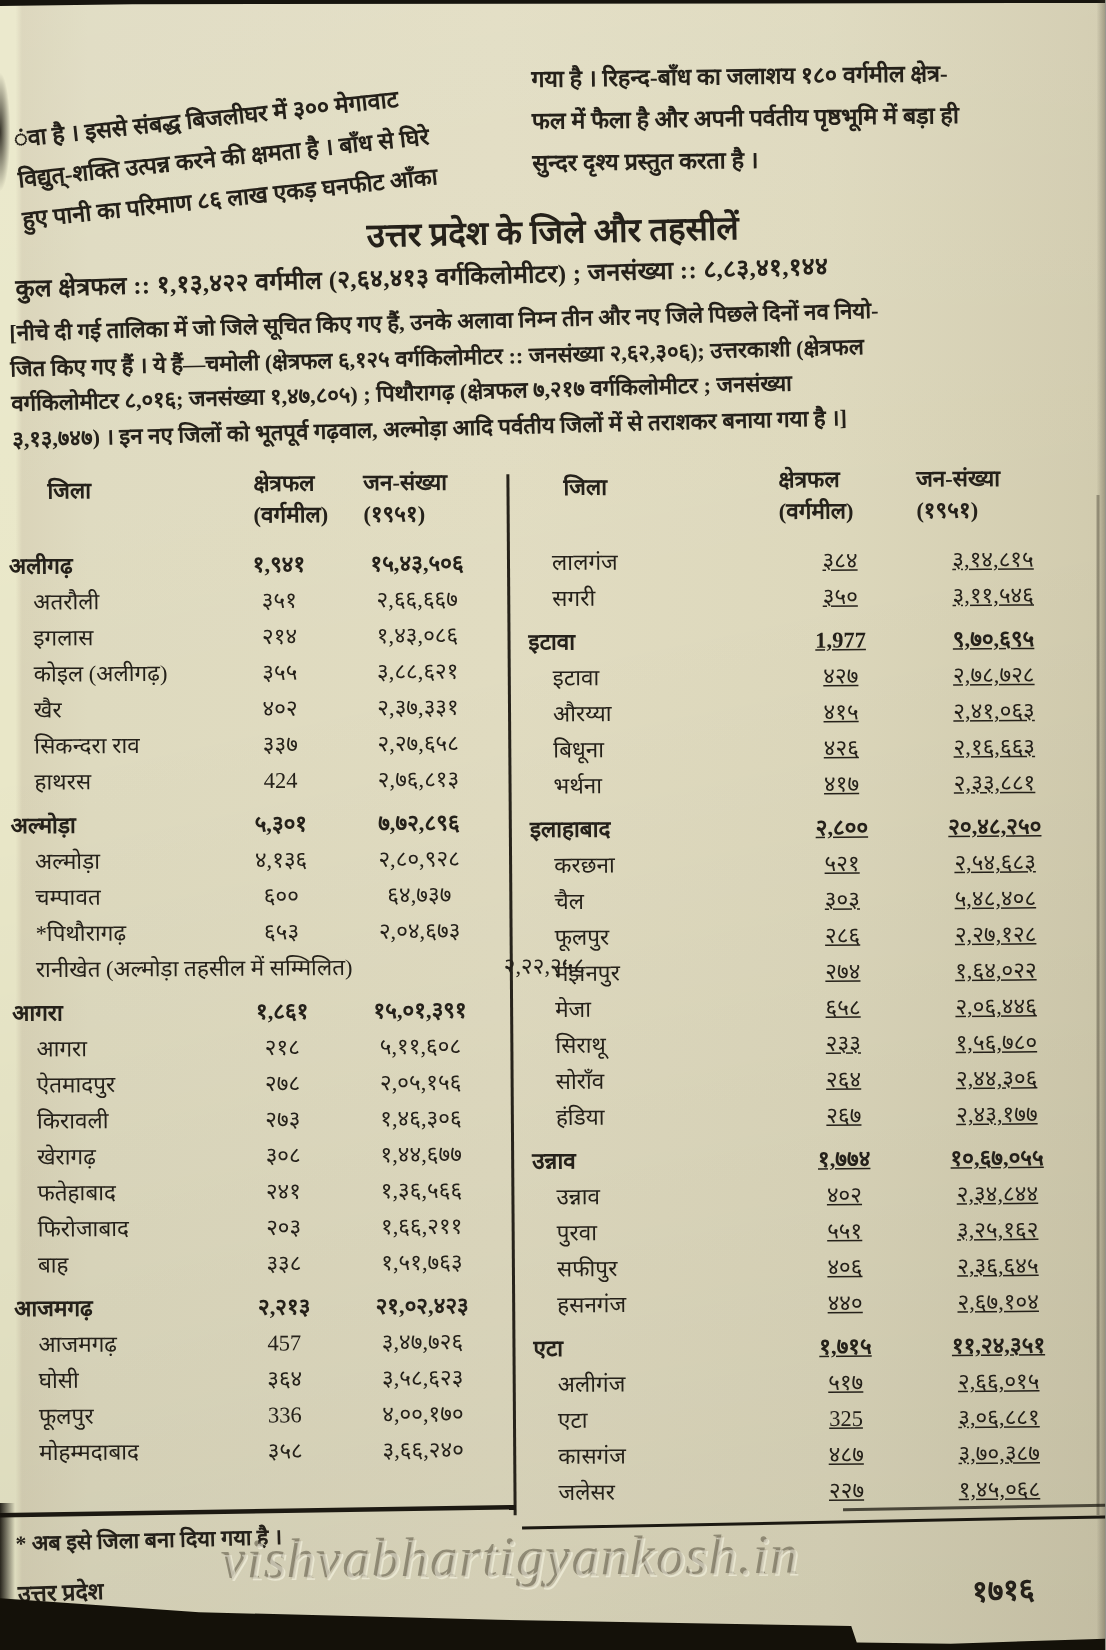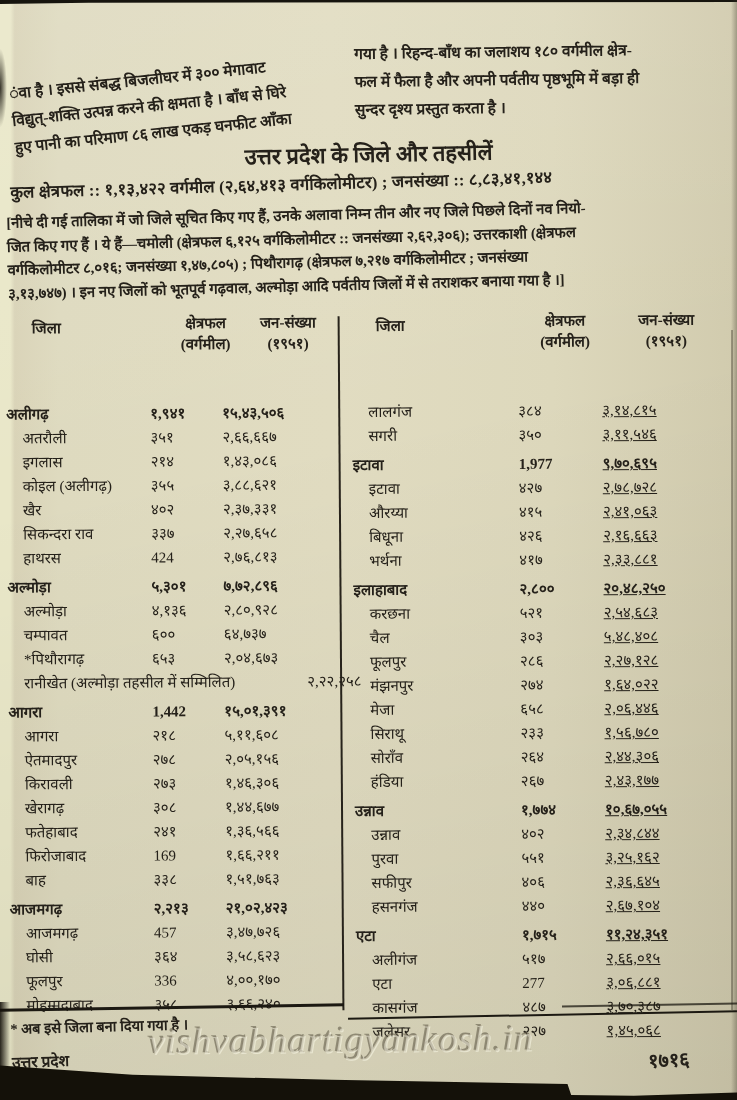--- a/index.html
+++ b/index.html
@@ -46,35 +46,35 @@
   
   .table-area { position:absolute; top:312px; left:0; width:737px; height:700px;
                 transform:rotate(-0.4deg); }
   .divider-v { position:absolute; left:340px; top:4px; width:2px; height:694px; background:#27231b; }
 
   .tbl { position:absolute; top:0; font-size:15px; }
   .tbl-left  { left:6px;  width:330px; }
   .tbl-right { left:352px; width:372px; }
 
   .thead { display:flex; font-weight:700; margin-bottom:10px; }
-  .thead .h { text-align:center; line-height:21px; }
+  .thead .h { line-height:21px; }
   .thead .h-name { width:150px; text-align:left; padding-left:28px; padding-top:4px; }
   .tbl-right .thead .h-name { padding-left:26px; }
   .thead .h-area { width:80px; }
   .thead .h-pop  { width:100px; margin-left:0; }
   .tbl-right .thead .h-area { width:96px; }
   .tbl-right .thead .h-pop  { width:116px; }
 
   .trow { display:flex; align-items:baseline; height:24px; white-space:nowrap; }
   .trow.bold { font-weight:700; margin-top:5px; }
   .cname { flex:1 1 auto; overflow:visible; padding-left:18px; }
   .trow.bold .cname { padding-left:2px; }
-  .carea { flex:0 0 auto; width:72px; text-align:left; }
-  .cpop  { flex:0 0 auto; width:112px; text-align:left;margin-top:37px; }
-  .tbl-right .carea { width:84px; }
+  .carea { flex:0 0 auto; width:72px; text-align:center; }
+  .cpop  { flex:0 0 auto; width:112px; text-align:center; }
+  .tbl-right .carea { width:84px;text-decoration:underline; }
   .tbl-right .cpop  { width:120px;text-decoration:underline; }
 
   
   .rule-left  { position:absolute; left:0;   top:1006px; width:344px; height:2.5px; background:#1c1912; transform:rotate(-0.9deg); }
   .rule-right { position:absolute; left:348px; top:1014px; width:389px; height:2px; background:#1c1912; transform:rotate(-1.1deg); }
   .rule-right2{ position:absolute; left:562px; top:1004px; width:175px; height:2px; background:rgba(28,25,18,0.75); transform:rotate(-1deg); }
 
   .footnote { position:absolute; left:10px; top:1018px; font-size:14.5px; font-weight:700; transform:rotate(-1.5deg); transform-origin:0 0; }
   .region   { position:absolute; left:12px; top:1050px; font-size:15.5px; font-weight:700; transform:rotate(-2deg); }
   .watermark{ position:absolute; left:148px; top:1018px; font-size:37px; font-style:italic; letter-spacing:1px;
@@ -188,21 +188,21 @@
             <div class="carea">६५३</div>
             <div class="cpop">२,०४,६७३</div>
           </div>
           <div class="trow">
             <div class="cname">रानीखेत (अल्मोड़ा तहसील में सम्मिलित)</div>
             <div class="carea"></div>
             <div class="cpop">२,२२,२५८</div>
           </div>
           <div class="trow bold">
             <div class="cname">आगरा</div>
-            <div class="carea">1,442</div>
+            <div class="carea">१,८६१</div>
             <div class="cpop">१५,०१,३९१</div>
           </div>
           <div class="trow">
             <div class="cname">आगरा</div>
             <div class="carea">२१८</div>
             <div class="cpop">५,११,६०८</div>
           </div>
           <div class="trow">
             <div class="cname">ऐतमादपुर</div>
             <div class="carea">२७८</div>
@@ -218,21 +218,21 @@
             <div class="carea">३०८</div>
             <div class="cpop">१,४४,६७७</div>
           </div>
           <div class="trow">
             <div class="cname">फतेहाबाद</div>
             <div class="carea">२४१</div>
             <div class="cpop">१,३६,५६६</div>
           </div>
           <div class="trow">
             <div class="cname">फिरोजाबाद</div>
-            <div class="carea">169</div>
+            <div class="carea">२०३</div>
             <div class="cpop">१,६६,२११</div>
           </div>
           <div class="trow">
             <div class="cname">बाह</div>
             <div class="carea">३३८</div>
             <div class="cpop">१,५१,७६३</div>
           </div>
           <div class="trow bold">
             <div class="cname">आजमगढ़</div>
             <div class="carea">२,२१३</div>
@@ -384,21 +384,21 @@
             <div class="carea">१,७१५</div>
             <div class="cpop">११,२४,३५१</div>
           </div>
           <div class="trow">
             <div class="cname">अलीगंज</div>
             <div class="carea">५१७</div>
             <div class="cpop">२,६६,०१५</div>
           </div>
           <div class="trow">
             <div class="cname">एटा</div>
-            <div class="carea">277</div>
+            <div class="carea">325</div>
             <div class="cpop">३,०६,८८१</div>
           </div>
           <div class="trow">
             <div class="cname">कासगंज</div>
             <div class="carea">४८७</div>
             <div class="cpop">३,७०,३८७</div>
           </div>
           <div class="trow">
             <div class="cname">जलेसर</div>
             <div class="carea">२२७</div>

